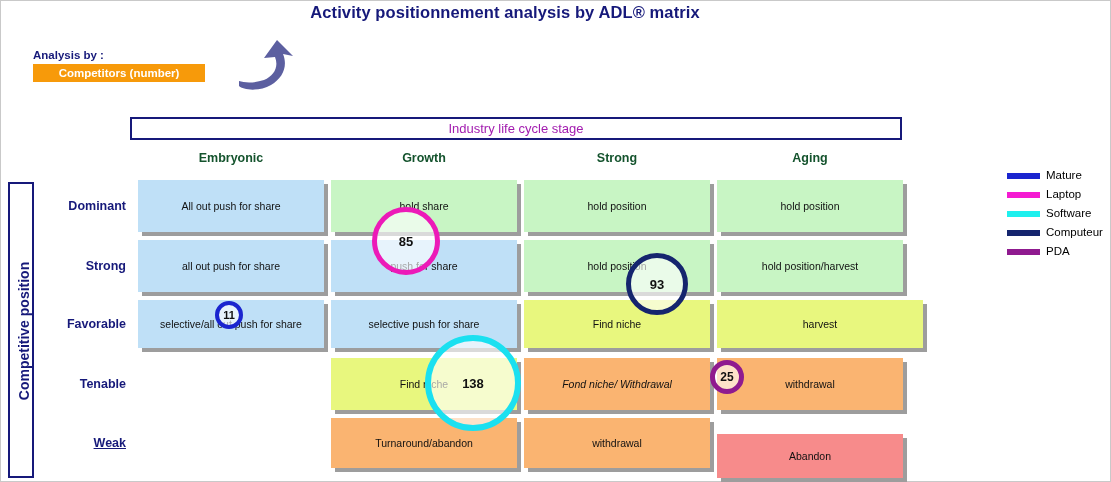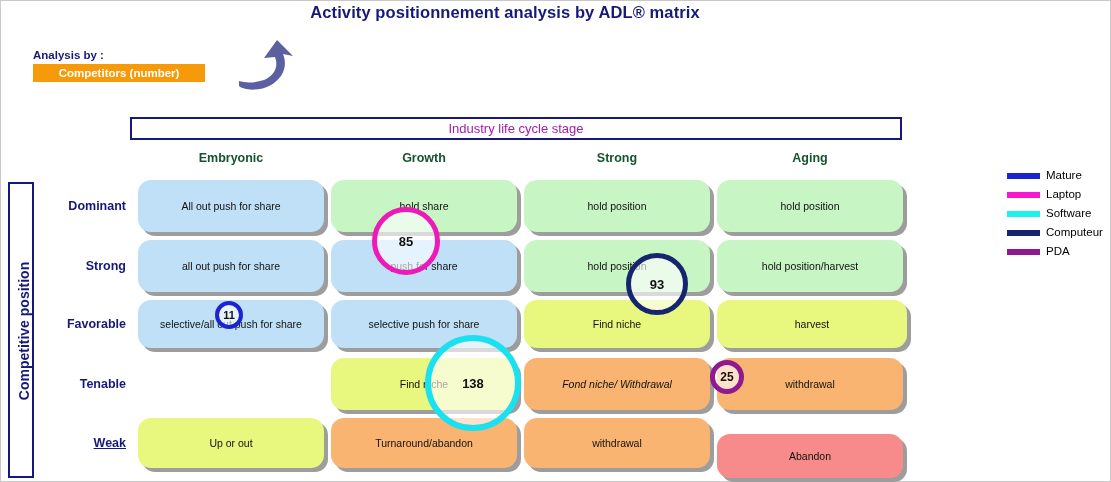--- a/index.html
+++ b/index.html
@@ -51,21 +51,21 @@
     position:absolute;left:38px;width:88px;height:18px;line-height:18px;
     text-align:right;font-size:12.5px;font-weight:bold;color:#16197a;
   }
 
   
   #matrix{position:absolute;left:0;top:0;width:1111px;height:482px;}
   .cell{
     position:absolute;box-sizing:border-box;
     box-shadow:4px 4px 0 0 #9d9d9d;
     display:flex;align-items:center;justify-content:center;
-    font-size:10.5px;color:#111;text-align:center;padding:0 4px;border-radius:13px;
+    font-size:10.5px;color:#111;text-align:center;padding:0 4px;
   }
   .cell span{display:block;line-height:12px;}
 
   
   .bubble{
     position:absolute;border-radius:50%;box-sizing:border-box;
     display:flex;align-items:center;justify-content:center;
     font-weight:bold;color:#111;
   }
 
@@ -133,35 +133,32 @@
     </div>
     <div class="cell" style="left: 138px; top: 300px; width: 186px; height: 48px; background: rgb(191, 224, 247);">
       <span>selective/all out push for share</span>
     </div>
     <div class="cell" style="left: 331px; top: 300px; width: 186px; height: 48px; background: rgb(191, 224, 247);">
       <span>selective push for share</span>
     </div>
     <div class="cell" style="left: 524px; top: 300px; width: 186px; height: 48px; background: rgb(232, 247, 126);">
       <span>Find niche</span>
     </div>
-    <div class="cell" style="left: 717px; top: 300px; width: 190px; height: 48px; background: rgb(232, 247, 126);">
+    <div class="cell" style="left: 717px; top: 300px; width: 206px; height: 48px; background: rgb(232, 247, 126);">
       <span>harvest</span>
     </div>
     <div class="cell" style="left: 331px; top: 358px; width: 186px; height: 52px; background: rgb(232, 247, 126);">
       <span>Find niche</span>
     </div>
     <div class="cell" style="left: 524px; top: 358px; width: 186px; height: 52px; background: rgb(250, 180, 113); font-style: italic;">
       <span>Fond niche/ Withdrawal</span>
     </div>
     <div class="cell" style="left: 717px; top: 358px; width: 186px; height: 52px; background: rgb(250, 180, 113);">
       <span>withdrawal</span>
     </div>
-    <div class="cell" style="left: 138px; top: 418px; width: 186px; height: 50px; background: rgb(232, 247, 126);">
-      <span>Up or out</span>
-    </div>
     <div class="cell" style="left: 331px; top: 418px; width: 186px; height: 50px; background: rgb(250, 180, 113);">
       <span>Turnaround/abandon</span>
     </div>
     <div class="cell" style="left: 524px; top: 418px; width: 186px; height: 50px; background: rgb(250, 180, 113);">
       <span>withdrawal</span>
     </div>
     <div class="cell" style="left: 717px; top: 418px; width: 186px; height: 44px; background: rgb(247, 139, 139); margin-top: 16px;">
       <span>Abandon</span>
     </div>
     <div class="bubble" style="left: 372px; top: 207px; width: 68px; height: 68px; border: 5px solid rgb(236, 26, 184); background: rgba(255, 255, 255, 0.62); font-size: 13px;">

